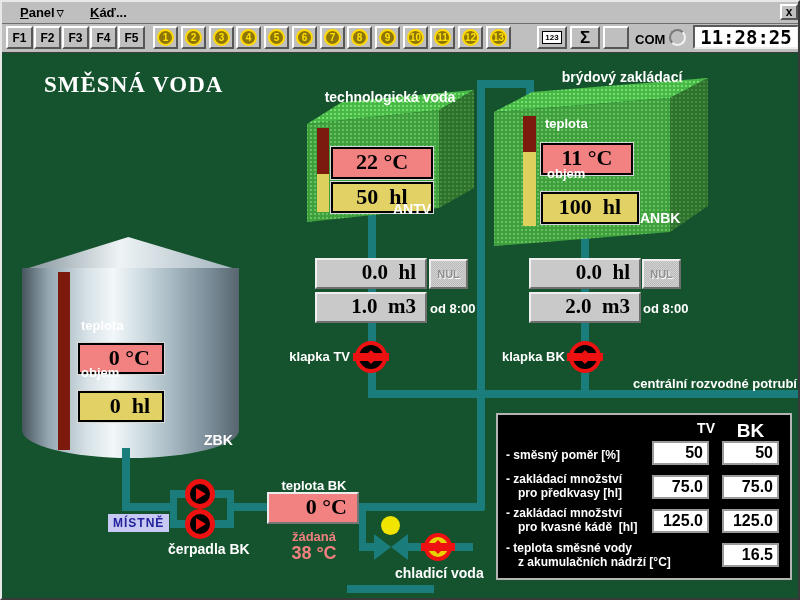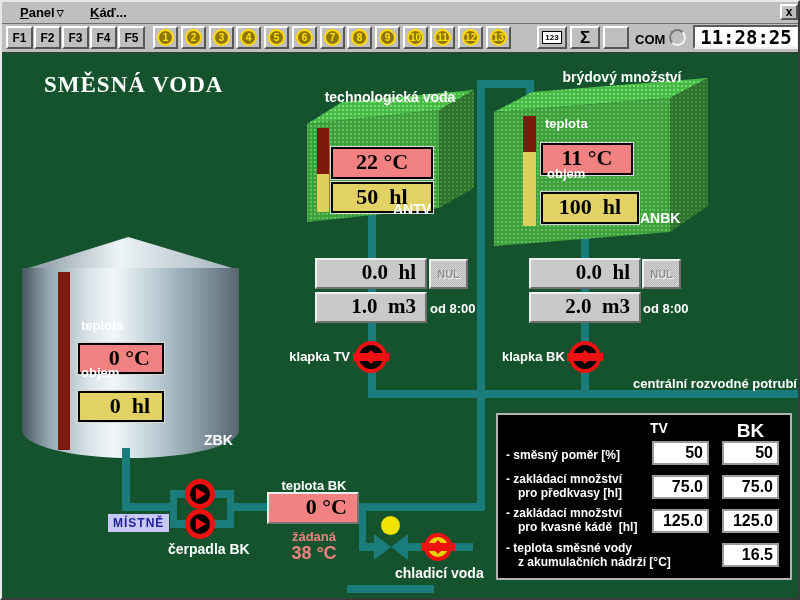--- a/index.html
+++ b/index.html
@@ -168,21 +168,21 @@
   <div class="abs lbl" style="left:300px;top:87px;width:176px;text-align:center;font-size:14px;">technologická voda</div>
   <div class="abs dispR pre" style="left:329px;top:133px;width:102px;height:32px;line-height:26px;">22 °C</div>
   <div class="abs dispY pre" style="left:329px;top:168px;width:102px;height:31px;line-height:25px;">50  hl</div>
   <div class="abs lbl" style="left:391px;top:199px;font-size:14px;">ANTV</div>
 
   <div class="abs face" style="left:490px;top:74px;width:218px;height:40px;clip-path:polygon(2px 36px,178px 22px,216px 2px,40px 16px);filter:brightness(1.15);"></div>
   <div class="abs face" style="left:668px;top:74px;width:40px;height:158px;clip-path:polygon(0 22px,38px 2px,38px 130px,0 156px);filter:brightness(0.72);"></div>
   <div class="abs face" style="left:490px;top:94px;width:180px;height:152px;clip-path:polygon(2px 16px,178px 2px,178px 136px,2px 150px);"></div>
   <div class="abs" style="left:521px;top:114px;width:13px;height:36px;background:#7c1a0e;"></div>
   <div class="abs" style="left:521px;top:150px;width:13px;height:74px;background:#ddd05c;"></div>
-  <div class="abs lbl" style="left:540px;top:67px;width:160px;text-align:center;font-size:14px;">brýdový množství</div>
+  <div class="abs lbl" style="left:540px;top:67px;width:160px;text-align:center;font-size:14px;">brýdový zakládací</div>
   <div class="abs lbl" style="left:543px;top:114px;">teplota</div>
   <div class="abs dispR pre" style="left:539px;top:129px;width:92px;height:32px;line-height:26px;">11 °C</div>
   <div class="abs lbl" style="left:545px;top:164px;">objem</div>
   <div class="abs dispY pre" style="left:539px;top:178px;width:98px;height:32px;line-height:26px;">100  hl</div>
   <div class="abs lbl" style="left:638px;top:208px;font-size:14px;">ANBK</div>
 
   <div class="abs meter pre" style="left:313px;top:256px;width:112px;height:31px;line-height:25px;padding-right:9px;">0.0  hl</div>
   <div class="abs nulbtn" style="left:427px;top:257px;width:39px;height:30px;">
       <span>NUL</span>
     </div>
@@ -206,21 +206,21 @@
   <div class="abs lbl" style="left:500px;top:347px;width:62px;text-align:right;">klapka BK</div>
   <div class="abs" style="left:565px;top:337px;width:36px;height:36px;">
     <div class="ring" style="position:absolute;left:2px;top:2px;width:32px;height:32px;border:4px solid #ee1111;background:#000;"></div>
     <div style="position:absolute;left:0;top:14px;width:36px;height:8px;background:#ee1111;"></div>
     <div class="diamond" style="position:absolute;left:13px;top:13px;width:10px;height:10px;"></div>
   </div>
 
   <div class="abs lbl" style="left:625px;top:374px;width:170px;text-align:right;">centrální rozvodné potrubí</div>
 
   <div class="abs" style="left:494px;top:411px;width:296px;height:167px;border:2px solid #b4b4b4;background:#000;box-sizing:border-box;">
-    <div class="abs lbl" style="left:152px;top:5px;width:57px;text-align:left;font-size:14px;">TV</div>
+    <div class="abs lbl" style="left:160px;top:5px;width:57px;text-align:right;font-size:14px;">TV</div>
     <div class="abs lbl" style="left:224px;top:5px;width:57px;text-align:center;font-size:19px;">BK</div>
 
     <div class="abs tlbl" style="left:8px;top:33px;">- směsný poměr [%]</div>
     <div class="abs valbox" style="left:154px;top:26px;width:57px;height:24px;">50</div>
     <div class="abs valbox" style="left:224px;top:26px;width:57px;height:24px;">50</div>
 
     <div class="abs tlbl" style="left:8px;top:57px;">- zakládací množství</div>
     <div class="abs tlbl" style="left:20px;top:71px;">pro předkvasy [hl]</div>
     <div class="abs valbox" style="left:154px;top:60px;width:57px;height:24px;">75.0</div>
     <div class="abs valbox" style="left:224px;top:60px;width:57px;height:24px;">75.0</div>

